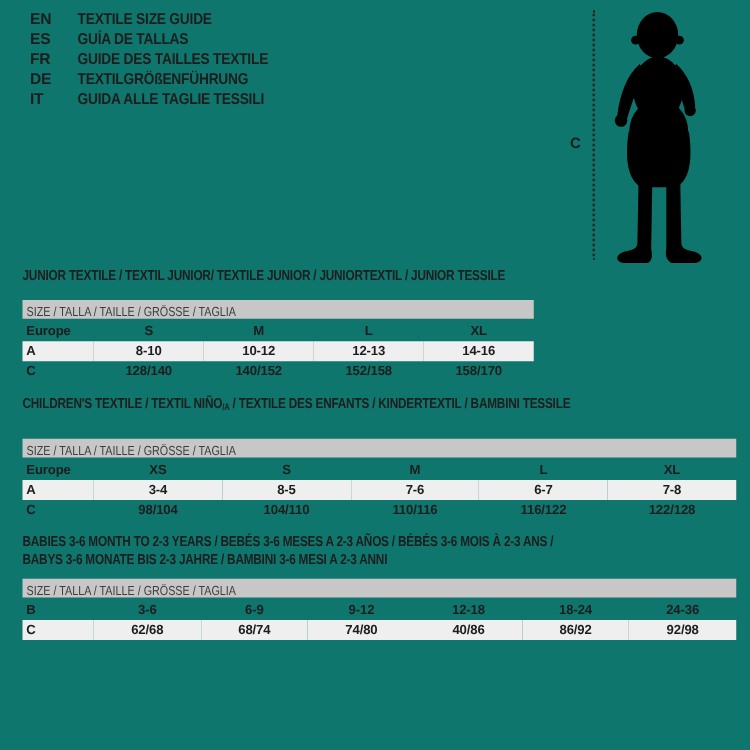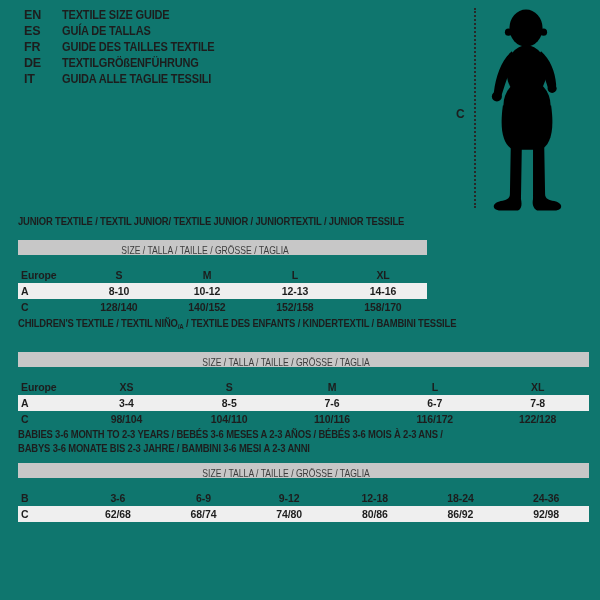--- a/index.html
+++ b/index.html
@@ -23,21 +23,21 @@
   
   .tbl-section{position:absolute;left:18px;}
   .sec-junior{top:214px;width:409px;}
   .sec-children{top:316px;width:571px;}
   .sec-babies{top:427px;width:571px;}
   .tbl-title{margin:0;font-size:11.5px;font-weight:700;line-height:14px;white-space:nowrap;letter-spacing:-0.2px;transform:scaleX(0.82);transform-origin:0 50%;}
   .tbl-title sub{font-size:7.5px;vertical-align:-2px;}
   .sec-junior .size-bar{margin-top:12px;}
   .sec-children .size-bar{margin-top:18px;}
   .sec-babies .size-bar{margin-top:8px;}
-  .size-bar{height:15px;background:var(--header-bar);margin-bottom:12px;text-align:center;}
+  .size-bar{height:15px;background:var(--header-bar);margin-bottom:2px;}
   .size-bar span{display:inline-block;font-size:10.5px;line-height:15px;color:#3d3d3d;padding-left:4px;white-space:nowrap;transform:scaleX(0.82);transform-origin:0 50%;}
   table.sizes{width:100%;border-collapse:collapse;table-layout:fixed;font-size:10.5px;}
   table.sizes td{height:16px;text-align:center;padding:0;white-space:nowrap;letter-spacing:-0.1px;font-weight:bold;}
   table.sizes td.lbl{width:54px;text-align:left;padding-left:3px;}
   tr.stripe{background:var(--row-stripe);}
   
   .notes{position:absolute;left:18px;top:531px;font-weight:700;font-size:11px;line-height:17.5px;}
   .note-line{white-space:nowrap;letter-spacing:-0.2px;transform:scaleX(0.8);transform-origin:0 50%;}
 </style>
 </head>
@@ -130,21 +130,21 @@
           <td>8-5</td>
           <td>7-6</td>
           <td>6-7</td>
           <td>7-8</td>
         </tr>
         <tr>
           <td class="lbl">C</td>
           <td>98/104</td>
           <td>104/110</td>
           <td>110/116</td>
-          <td>116/172</td>
+          <td>116/122</td>
           <td>122/128</td>
         </tr>
       </tbody>
     </table>
   </section>
 
   <section class="tbl-section sec-babies">
     <h2 class="tbl-title">BABIES 3-6 MONTH TO 2-3 YEARS / BEBÉS 3-6 MESES A 2-3 AÑOS / BÉBÉS 3-6 MOIS À 2-3 ANS /</h2>
     <h2 class="tbl-title">BABYS 3-6 MONATE BIS 2-3 JAHRE / BAMBINI 3-6 MESI A 2-3 ANNI</h2>
     <div class="size-bar">
@@ -159,21 +159,21 @@
           <td>9-12</td>
           <td>12-18</td>
           <td>18-24</td>
           <td>24-36</td>
         </tr>
         <tr class="stripe">
           <td class="lbl">C</td>
           <td>62/68</td>
           <td>68/74</td>
           <td>74/80</td>
-          <td>80/86</td>
+          <td>40/86</td>
           <td>86/92</td>
           <td>92/98</td>
         </tr>
       </tbody>
     </table>
   </section>
 
 
 </div>
 

